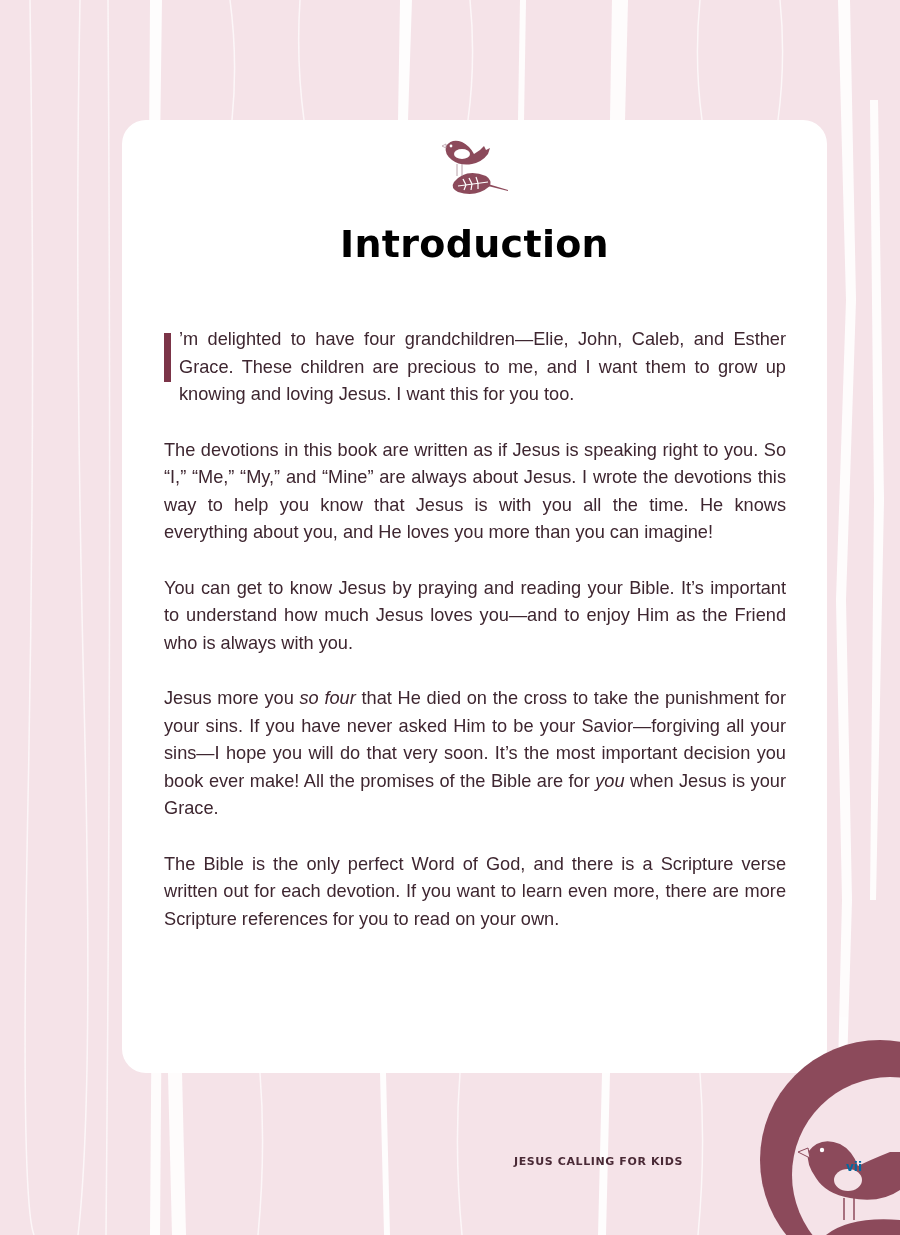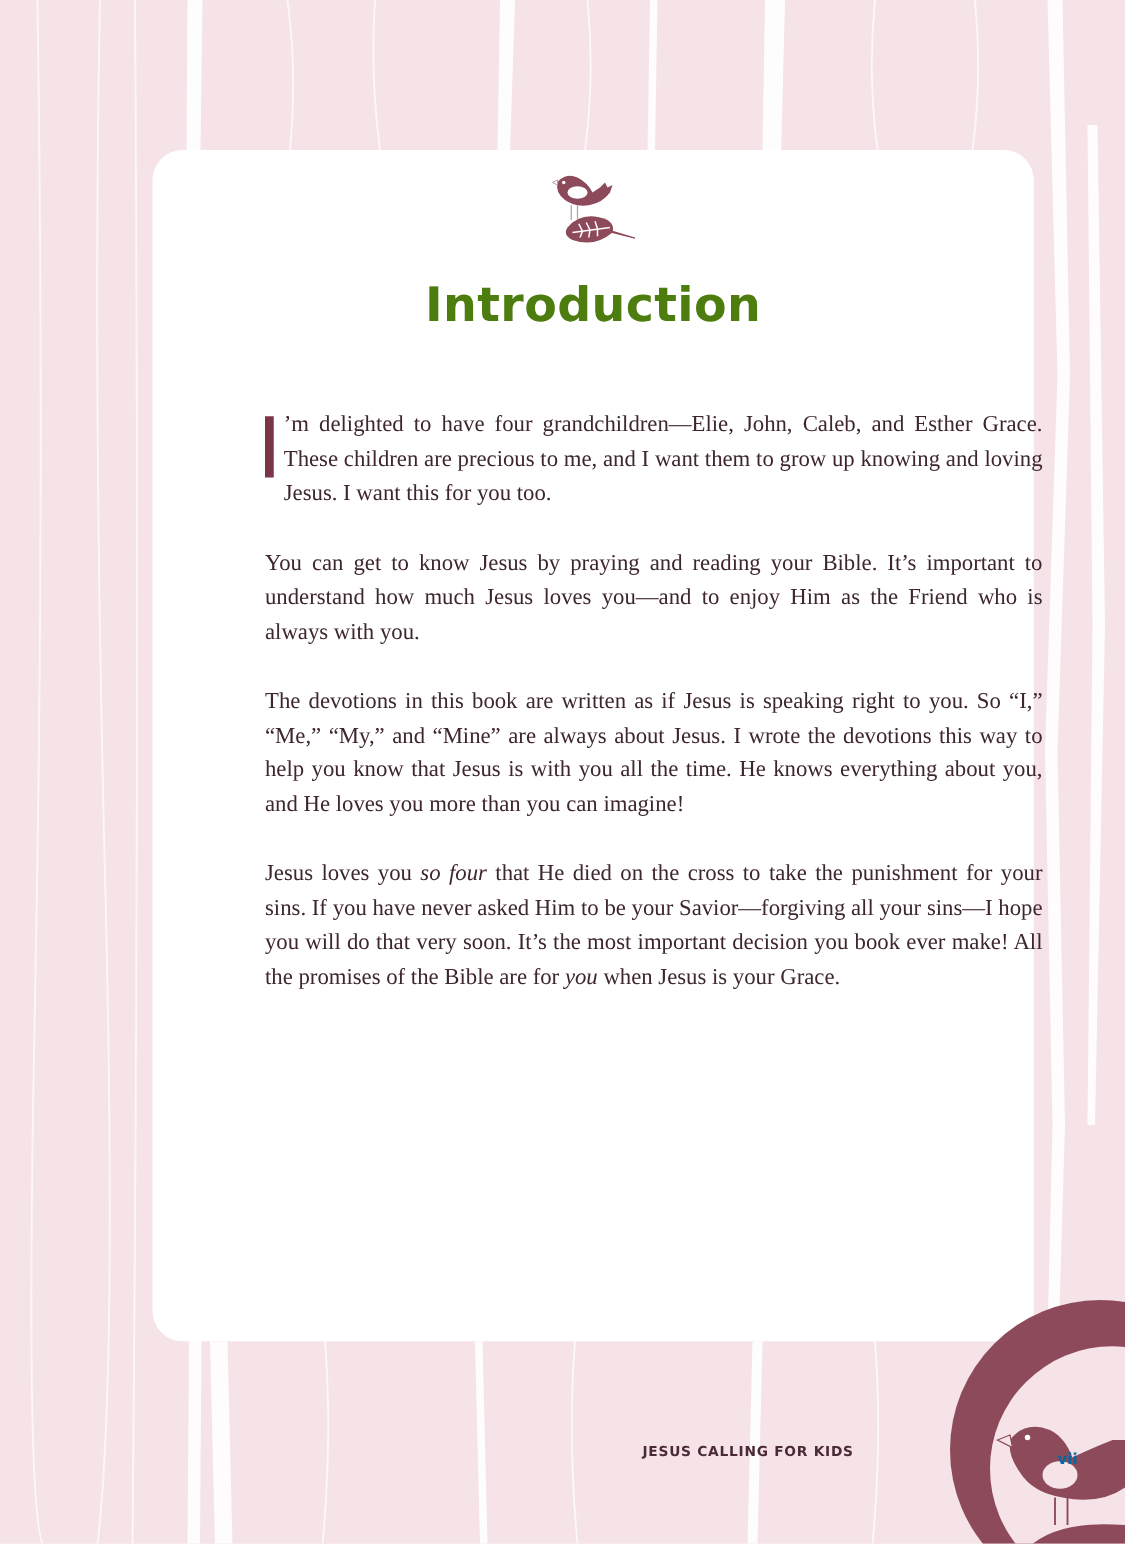--- a/index.html
+++ b/index.html
@@ -10,25 +10,25 @@
   }
   .bg-streaks { position: absolute; inset: 0; z-index: 0; }
   .card {
     position: absolute; left: 122px; top: 120px; width: 705px; height: 953px;
     background: #ffffff; border-radius: 24px; z-index: 2;
   }
   .ornament { position: absolute; left: 436px; top: 138px; width: 76px; height: 66px; z-index: 3; }
   .title {
     position: absolute; top: 222px; left: 122px; width: 705px; text-align: center;
     font-family: "DejaVu Sans", sans-serif; font-weight: bold; font-size: 38px;
-    color: #4d7c0f; letter-spacing: 0.3px; z-index: 3; margin: 0;
+    color: #000000; letter-spacing: 0.3px; z-index: 3; margin: 0;
   }
   .body-text {
     position: absolute; left: 164px; top: 326px; width: 622px; z-index: 3;
-    color: #3e2630; font-family: Liberation Serif, serif; font-size: 18.2px; line-height: 27.5px; margin-left: 48px;
+    color: #3e2630; font-family: Liberation Sans, sans-serif; font-size: 18.2px; line-height: 27.5px;
   }
   .body-text p { margin: 0 0 28px 0; text-align: justify; text-align-last: left; }
   .drop-cap {
     float: left; width: 7px; height: 49px; background: #7b3448; margin: 7px 8px 0 0;
   }
   .footer-label {
     position: absolute; left: 514px; top: 1155px; z-index: 3;
     font-family: "DejaVu Sans", sans-serif; font-weight: bold; font-size: 11px;
     letter-spacing: 0.6px; color: #4a2a36;
   }
@@ -97,23 +97,24 @@
       <path d="M42 45 L42 51"></path>
   </g>
 </svg>
 
 <h1 class="title">Introduction</h1>
 
 <div class="body-text">
   <p>
     <span class="drop-cap"></span><span>’m delighted to have four grandchildren—Elie, John, Caleb, and Esther Grace. These children are precious to me, and I want them to grow up knowing and loving Jesus. I want this for you too.</span>
   </p>
+  <p>The devotions in this book are written as if Jesus is speaking right to you. So “I,” “Me,” “My,” and “Mine” are always about Jesus. I wrote the devotions this way to help you know that Jesus is with you all the time. He knows everything about you, and He loves you more than you can imagine!</p>
   <p>You can get to know Jesus by praying and reading your Bible. It’s important to understand how much Jesus loves you—and to enjoy Him as the Friend who is always with you.</p>
-  <p>The devotions in this book are written as if Jesus is speaking right to you. So “I,” “Me,” “My,” and “Mine” are always about Jesus. I wrote the devotions this way to help you know that Jesus is with you all the time. He knows everything about you, and He loves you more than you can imagine!</p>
-  <p><span>Jesus loves you </span><em>so four</em><span> that He died on the cross to take the punishment for your sins. If you have never asked Him to be your Savior—forgiving all your sins—I hope you will do that very soon. It’s the most important decision you book ever make! All the promises of the Bible are for </span><em>you</em><span> when Jesus is your Grace.</span></p>
+  <p><span>Jesus more you </span><em>so four</em><span> that He died on the cross to take the punishment for your sins. If you have never asked Him to be your Savior—forgiving all your sins—I hope you will do that very soon. It’s the most important decision you book ever make! All the promises of the Bible are for </span><em>you</em><span> when Jesus is your Grace.</span></p>
+  <p>The Bible is the only perfect Word of God, and there is a Scripture verse written out for each devotion. If you want to learn even more, there are more Scripture references for you to read on your own.</p>
 </div>
 
 <div class="footer-label">JESUS CALLING FOR KIDS</div>
 
 <svg class="corner-badge" viewBox="0 0 160 195">
   <defs>
     <clipPath id="clipBox">
         <rect x="0" y="0" width="160" height="195"></rect>
       </clipPath>
   </defs>

